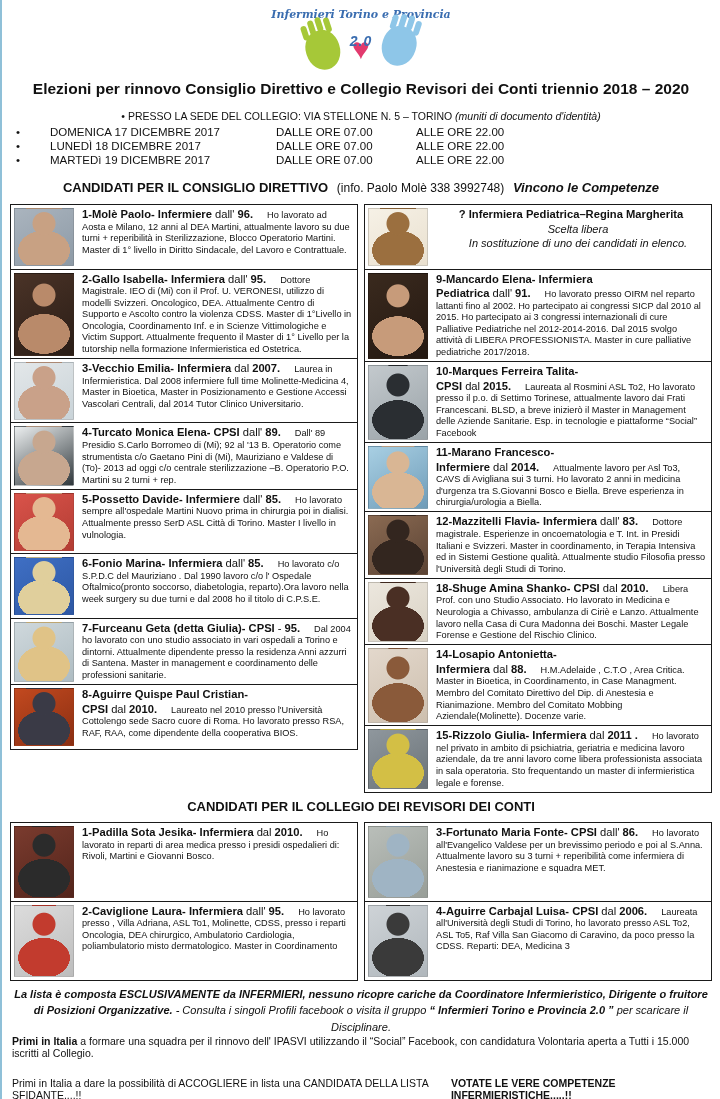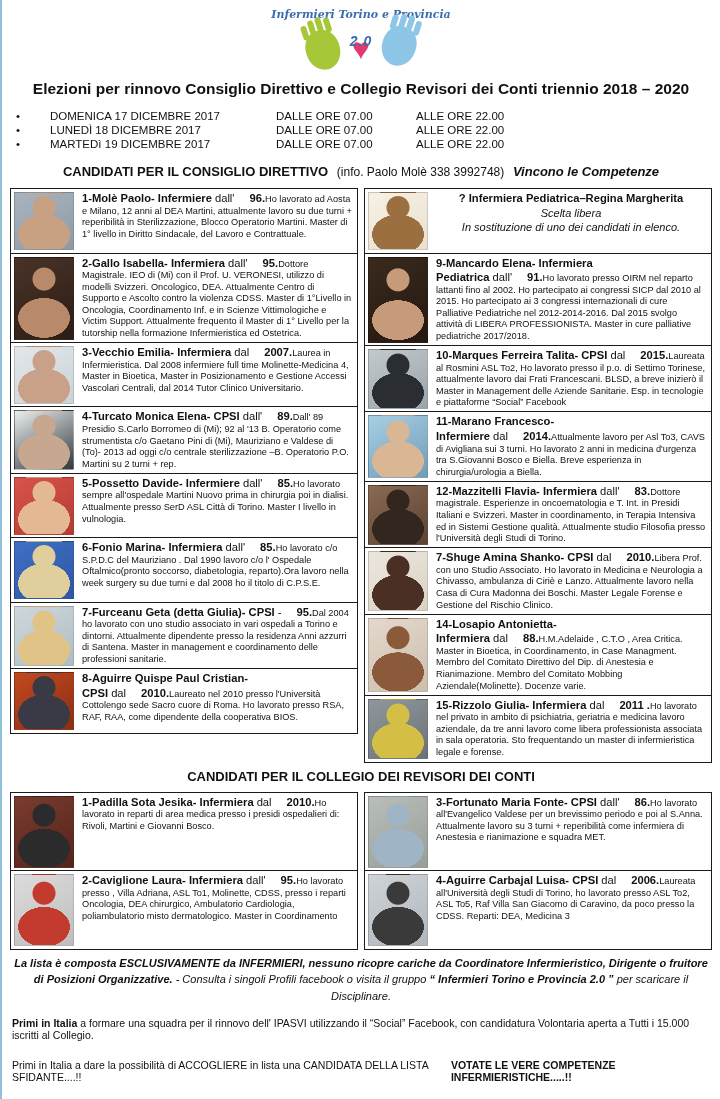--- a/index.html
+++ b/index.html
@@ -51,28 +51,28 @@
   
   .grid { display:flex; gap:6px; }
   .col { flex:1; display:flex; flex-direction:column; min-width:0; }
   .card { display:flex; border:1.6px solid #1a1a1a; margin-top:-1.6px; background:#fff; min-height:62px; }
   .col .card:first-child { margin-top:0; }
   .rev-grid .card { min-height:80px; }
   .photo { flex:0 0 60px; margin:3px; min-height:58px; border:1px solid rgba(0,0,0,.15); }
   .info { flex:1; padding:2px 5px 3px 5px; font-size:9.2px; line-height:1.26; }
   .cname { font-weight:bold; font-size:11.2px; }
   .csince-pre { font-size:11.2px; margin-left:3px; }
-  .cyear { font-weight:bold; font-size:11.2px; margin-left:15px; }
-  .cbody { margin-left:0; }
+  .cyear { font-weight:bold; font-size:11.2px; margin-left:3px; }
+  .cbody { margin-left:14px; }
   .card.free .info { text-align:center; }
   .card.free .cbody { display:block; font-style:italic; font-size:11px; white-space:pre-line; margin-top:1px; }
   
   .disclaimer { font-style:italic; text-align:center; font-size:11px; line-height:1.5; margin-top:5px; }
   .disclaimer .strong { font-weight:bold; }
-  .primi { font-size:10.5px; margin-top:13px; padding:0 2px; }
+  .primi { font-size:10.5px; padding:0 2px; }
   .primi .lead { font-weight:bold; }
   .primi-last { display:flex; justify-content:space-between; margin-top:18px; font-size:10.5px; padding:0 2px; }
   .primi-last .cta { font-weight:bold; }
 </style>
 </head>
 <body>
 
 <div class="page">
 
   <div class="logo-wrap">
@@ -81,20 +81,24 @@
       <div class="logo-20">2.0</div>
       <div class="hand left"></div>
       <div class="hand right"></div>
       <div class="heart">♥</div>
     </div>
   </div>
 
   <h1 class="title">Elezioni per rinnovo Consiglio Direttivo e Collegio Revisori dei Conti triennio 2018 – 2020</h1>
 
   <div class="schedule">
+    <div class="venue-line">
+      <span>PRESSO LA SEDE DEL COLLEGIO: VIA STELLONE N. 5 – TORINO</span>
+      <span class="venue-note">(muniti di documento d'identità)</span>
+    </div>
     <div id="days">
   <div class="day-row">
     <span class="day">DOMENICA 17 DICEMBRE 2017</span>
     <span class="from">DALLE ORE 07.00</span>
     <span class="to">ALLE ORE 22.00</span>
   </div>
 
   <div class="day-row">
     <span class="day">LUNEDÌ 18 DICEMBRE 2017</span>
     <span class="from">DALLE ORE 07.00</span>
@@ -206,21 +210,21 @@
   <div class="card">
     <div class="photo" style="background: radial-gradient(circle at 50% 26%, rgb(51, 38, 31) 0px, rgb(51, 38, 31) 11px, rgba(0, 0, 0, 0) 12px), radial-gradient(26px 20px at 50% 74%, rgb(51, 38, 31) 0px, rgb(51, 38, 31) 99%, rgba(0, 0, 0, 0) 100%), linear-gradient(150deg, rgb(138, 106, 82), rgb(91, 67, 52));"></div>
     <div class="info">
       <span class="cname">12-Mazzitelli Flavia- Infermiera</span><span class="csince-pre">dall'</span><span class="cyear">83.</span><span class="cbody">Dottore magistrale. Esperienze in oncoematologia e T. Int. in Presidi  Italiani e Svizzeri. Master in coordinamento, in Terapia Intensiva ed in Sistemi Gestione qualità. Attualmente studio Filosofia presso l'Università degli Studi di Torino.</span>
     </div>
   </div>
 
   <div class="card">
     <div class="photo" style="background: radial-gradient(circle at 50% 26%, rgb(74, 47, 36) 0px, rgb(74, 47, 36) 11px, rgba(0, 0, 0, 0) 12px), radial-gradient(26px 20px at 50% 74%, rgb(74, 47, 36) 0px, rgb(74, 47, 36) 99%, rgba(0, 0, 0, 0) 100%), linear-gradient(150deg, rgb(236, 231, 222), rgb(217, 210, 196));"></div>
     <div class="info">
-      <span class="cname">7-Shuge Amina Shanko- CPSI</span><span class="csince-pre">dal</span><span class="cyear">2010.</span><span class="cbody">Libera Prof. con uno Studio Associato. Ho lavorato in Medicina e Neurologia a Chivasso, ambulanza di Ciriè e Lanzo. Attualmente lavoro nella Casa di Cura Madonna dei Boschi. Master Legale Forense e Gestione del Rischio Clinico.</span>
+      <span class="cname">18-Shuge Amina Shanko- CPSI</span><span class="csince-pre">dal</span><span class="cyear">2010.</span><span class="cbody">Libera Prof. con uno Studio Associato. Ho lavorato in Medicina e Neurologia a Chivasso, ambulanza di Ciriè e Lanzo. Attualmente lavoro nella Casa di Cura Madonna dei Boschi. Master Legale Forense e Gestione del Rischio Clinico.</span>
     </div>
   </div>
 
   <div class="card">
     <div class="photo" style="background: radial-gradient(circle at 50% 26%, rgb(138, 90, 58) 0px, rgb(138, 90, 58) 11px, rgba(0, 0, 0, 0) 12px), radial-gradient(26px 20px at 50% 74%, rgb(138, 90, 58) 0px, rgb(138, 90, 58) 99%, rgba(0, 0, 0, 0) 100%), linear-gradient(150deg, rgb(227, 216, 204), rgb(205, 191, 174));"></div>
     <div class="info">
       <span class="cname">14-Losapio Antonietta- Infermiera</span><span class="csince-pre">dal</span><span class="cyear">88.</span><span class="cbody">H.M.Adelaide , C.T.O , Area Critica. Master in Bioetica, in Coordinamento, in Case Managment. Membro del Comitato Direttivo del Dip. di Anestesia e Rianimazione. Membro del Comitato Mobbing Aziendale(Molinette). Docenze varie.</span>
     </div>
   </div>
 

